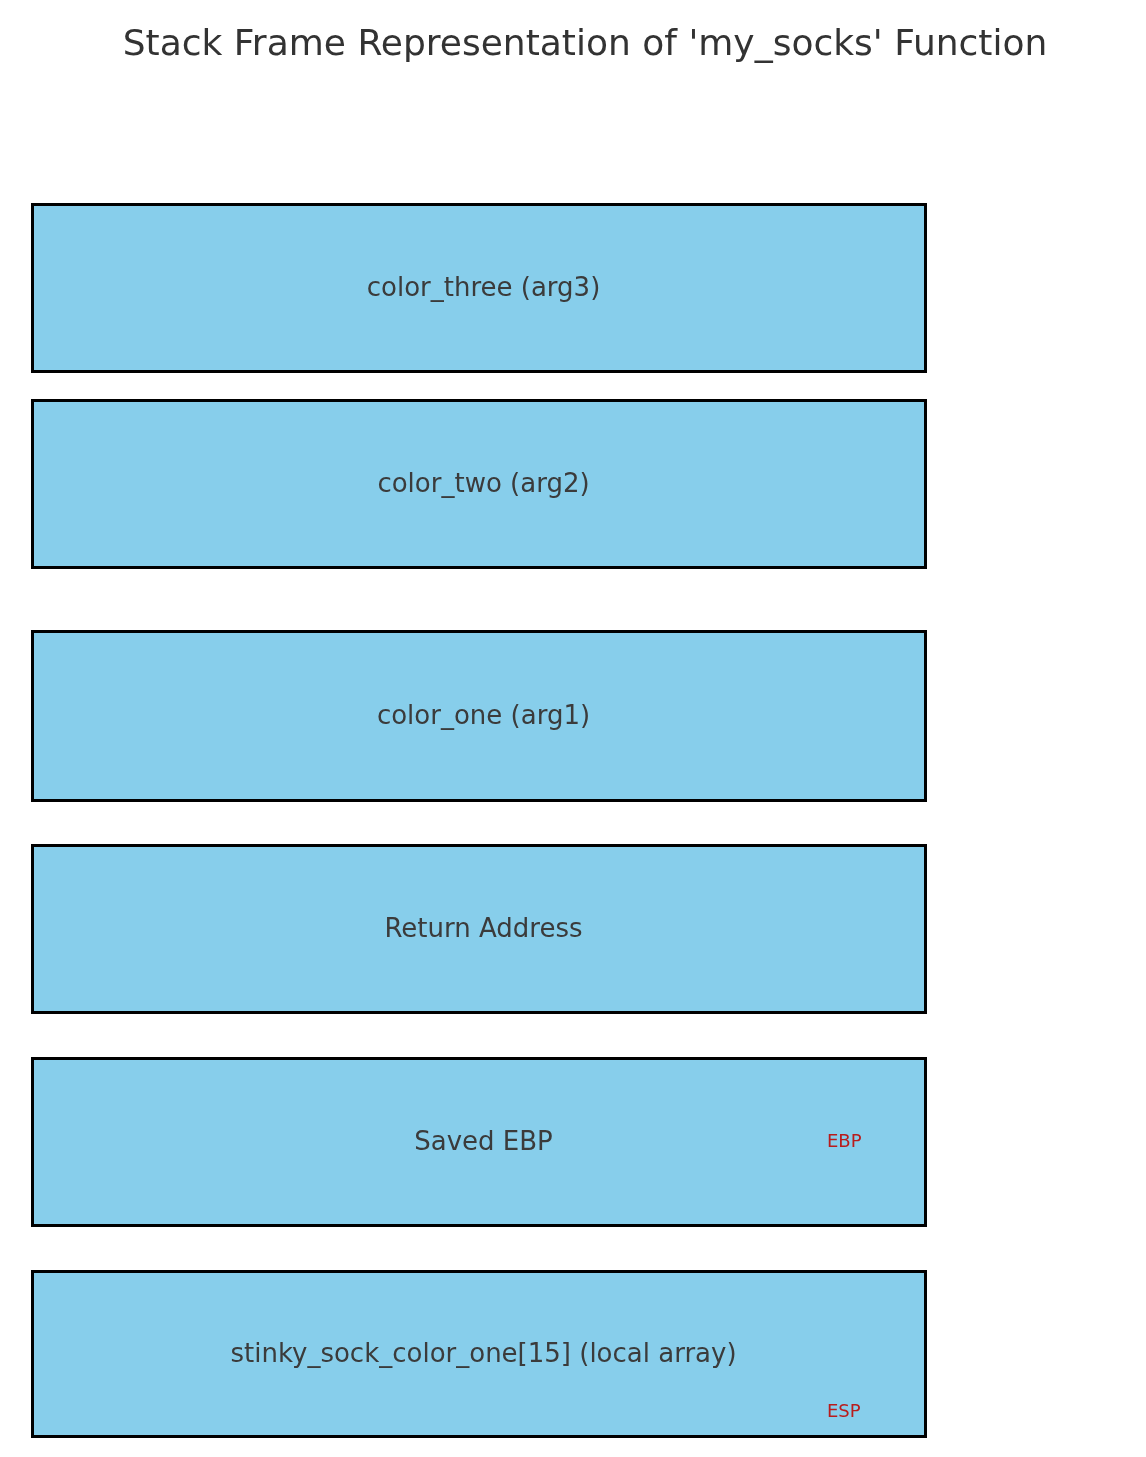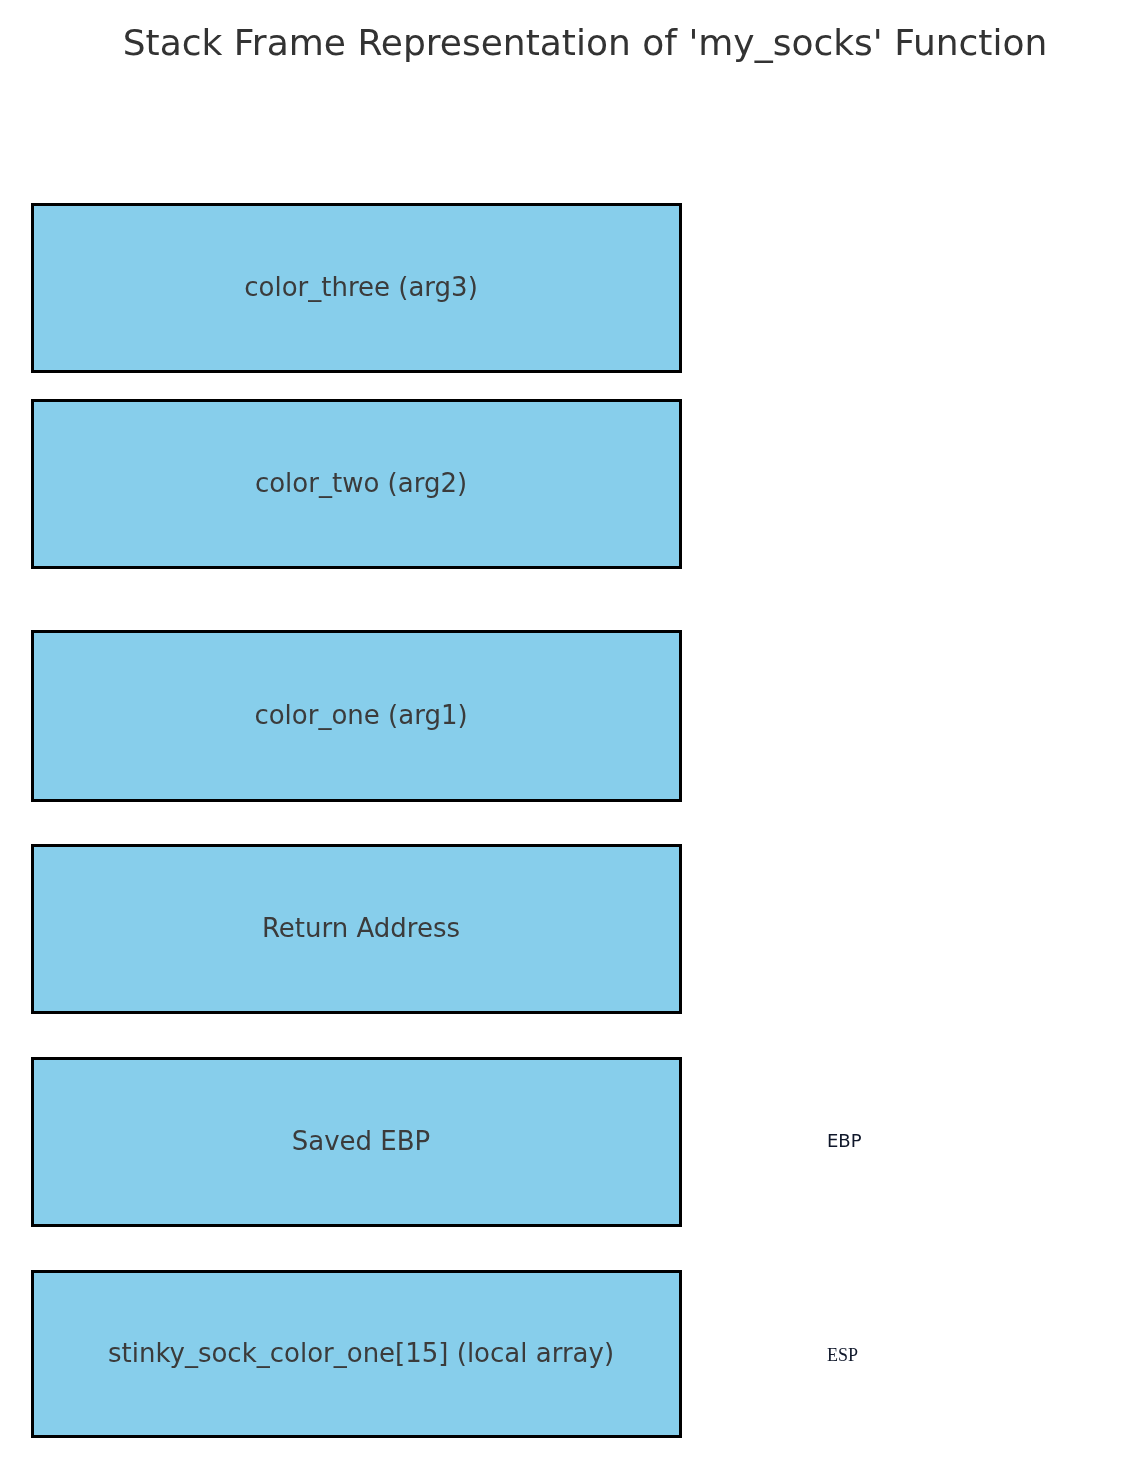--- a/index.html
+++ b/index.html
@@ -32,21 +32,21 @@
     position: absolute;
     top: 0;
     left: 0;
     width: 1146px;
     height: 1457px;
   }
 
   .stack-slot {
     position: absolute;
     left: 31px;
-    width: 651px;
+    width: 896px;
     box-sizing: border-box;
     background: #87ceeb;
     border: 3px solid #000000;
     display: flex;
     align-items: center;
     justify-content: center;
     padding-left: 9px;
   }
 
   .slot-label {
@@ -55,21 +55,21 @@
     font-weight: 400;
     text-align: center;
     line-height: 1.2;
     white-space: nowrap;
   }
 
   .register-marker {
     position: absolute;
     left: 827px;
     font-size: 18px;
-    color: #0f172a;
+    color: #b91c1c;
     font-weight: 400;
     white-space: nowrap;
     transform: translateY(-50%);
   }
 </style>
 </head>
 <body>
 
 <div id="diagram-title">Stack Frame Representation of 'my_socks' Function</div>
 
@@ -94,15 +94,15 @@
   <div class="stack-slot" style="top:844px; height:170px;">
     <span class="slot-label">Return Address</span>
   </div>
 
   <div class="stack-slot" style="top:1270px; height:168px;">
     <span class="slot-label">stinky_sock_color_one[15] (local array)</span>
   </div>
 
   <div class="register-marker" style="top:1140px;">EBP</div>
 
-  <div class="register-marker" style="top:1355px;font-family:Liberation Serif, serif;">ESP</div>
+  <div class="register-marker" style="top:1410px;">ESP</div>
 
 </div>
 
 </body></html>

